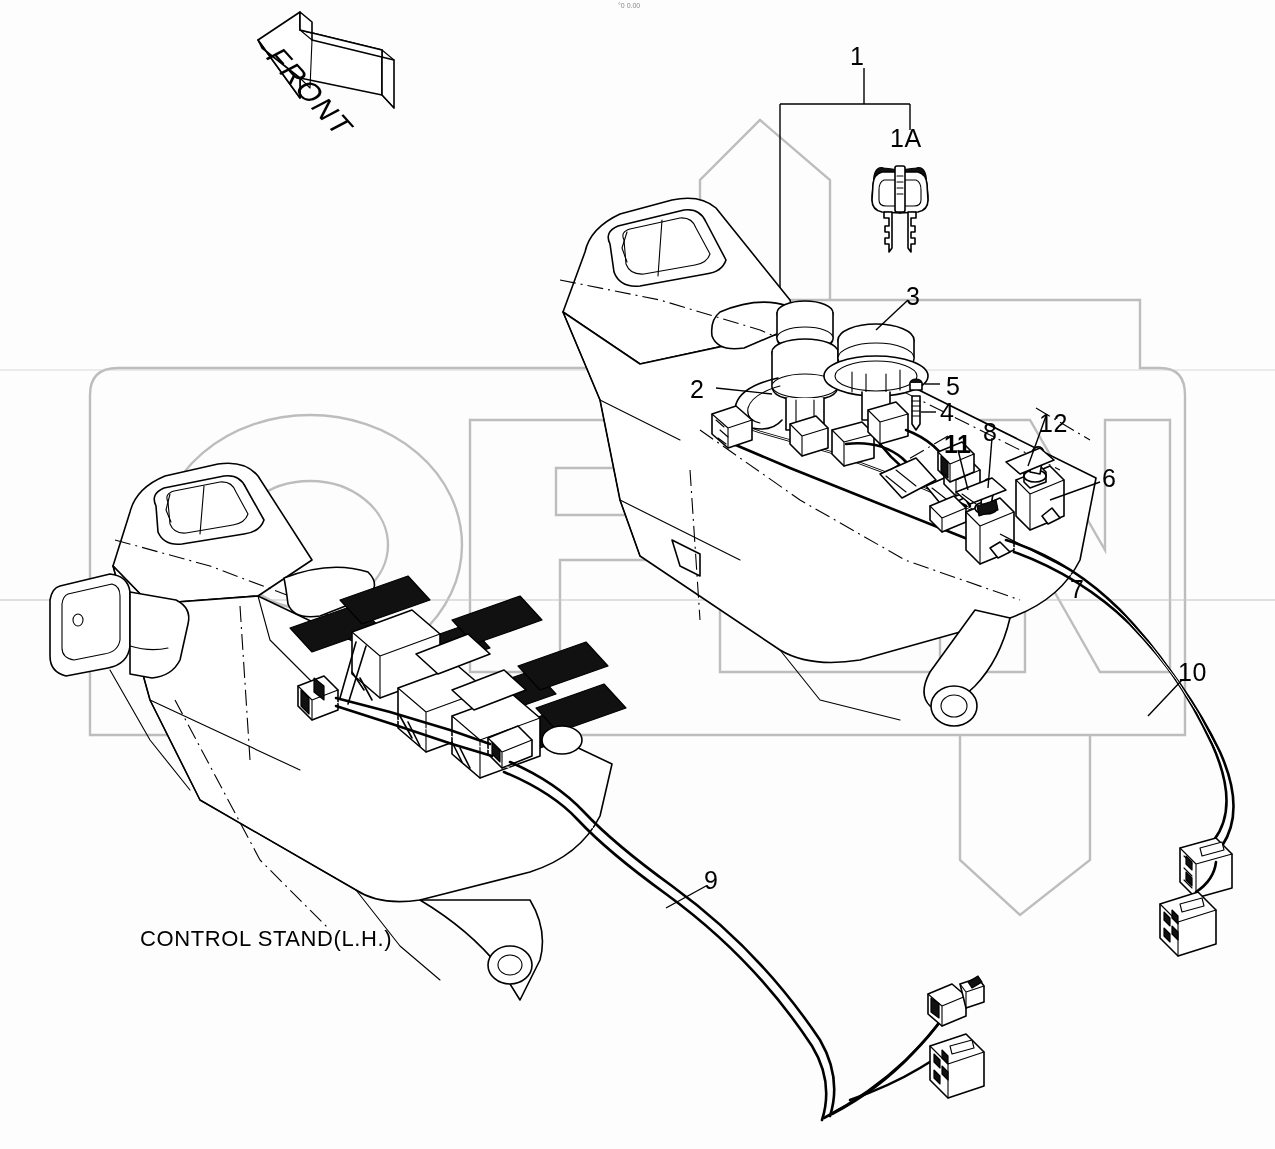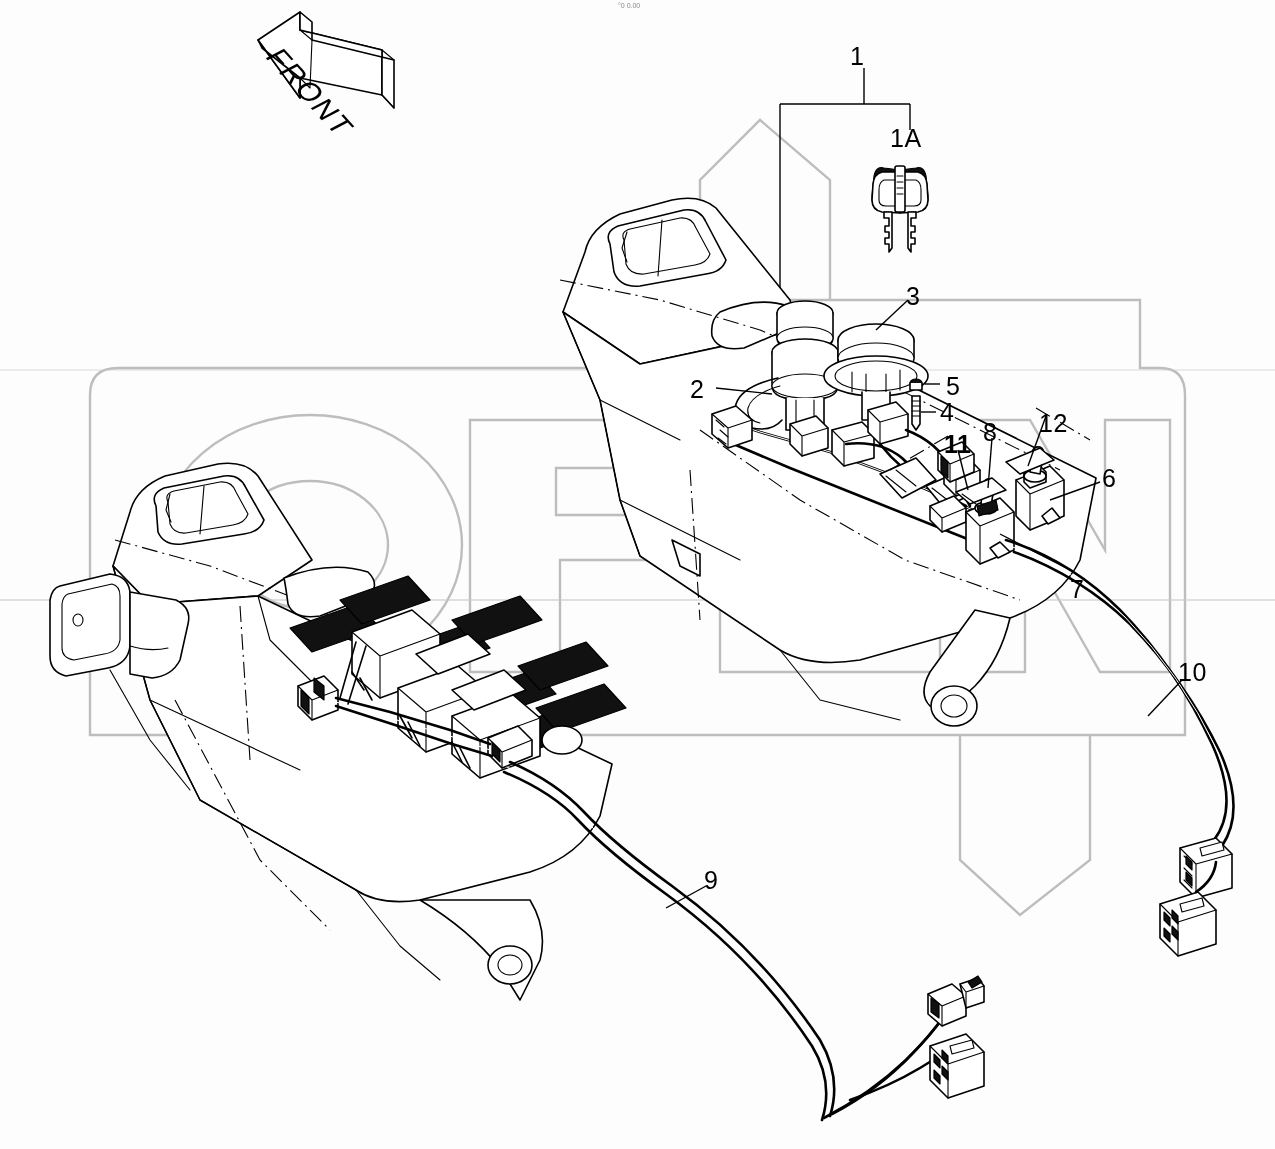--- a/index.html
+++ b/index.html
@@ -419,17 +419,18 @@
   <div class="lbl num" style="left:940px; top:398px;">4</div>
   <div class="lbl num" style="left:946px; top:372px;">5</div>
   <div class="lbl num" style="left:1102px; top:464px;">6</div>
   <div class="lbl num" style="left:1070px; top:575px;">7</div>
   <div class="lbl num" style="left:983px; top:418px;">8</div>
   <div class="lbl num" style="left:704px; top:866px;">9</div>
   <div class="lbl num" style="left:1178px; top:658px;">10</div>
   <div class="lbl num" style="left:944px; top:430px;font-weight:bold;">11</div>
   <div class="lbl num" style="left:1039px; top:409px;">12</div>
 
+  <div class="lbl caption" style="left:140px; top:926px;">CONTROL STAND(L.H.)</div>
 
   <div class="lbl" style="left:288px; top:44px; font-size:29px; letter-spacing:2px;
               transform: rotate(48deg) skewX(-14deg); transform-origin: left top;">FRONT</div>
 
 </div>
 
 </body></html>

